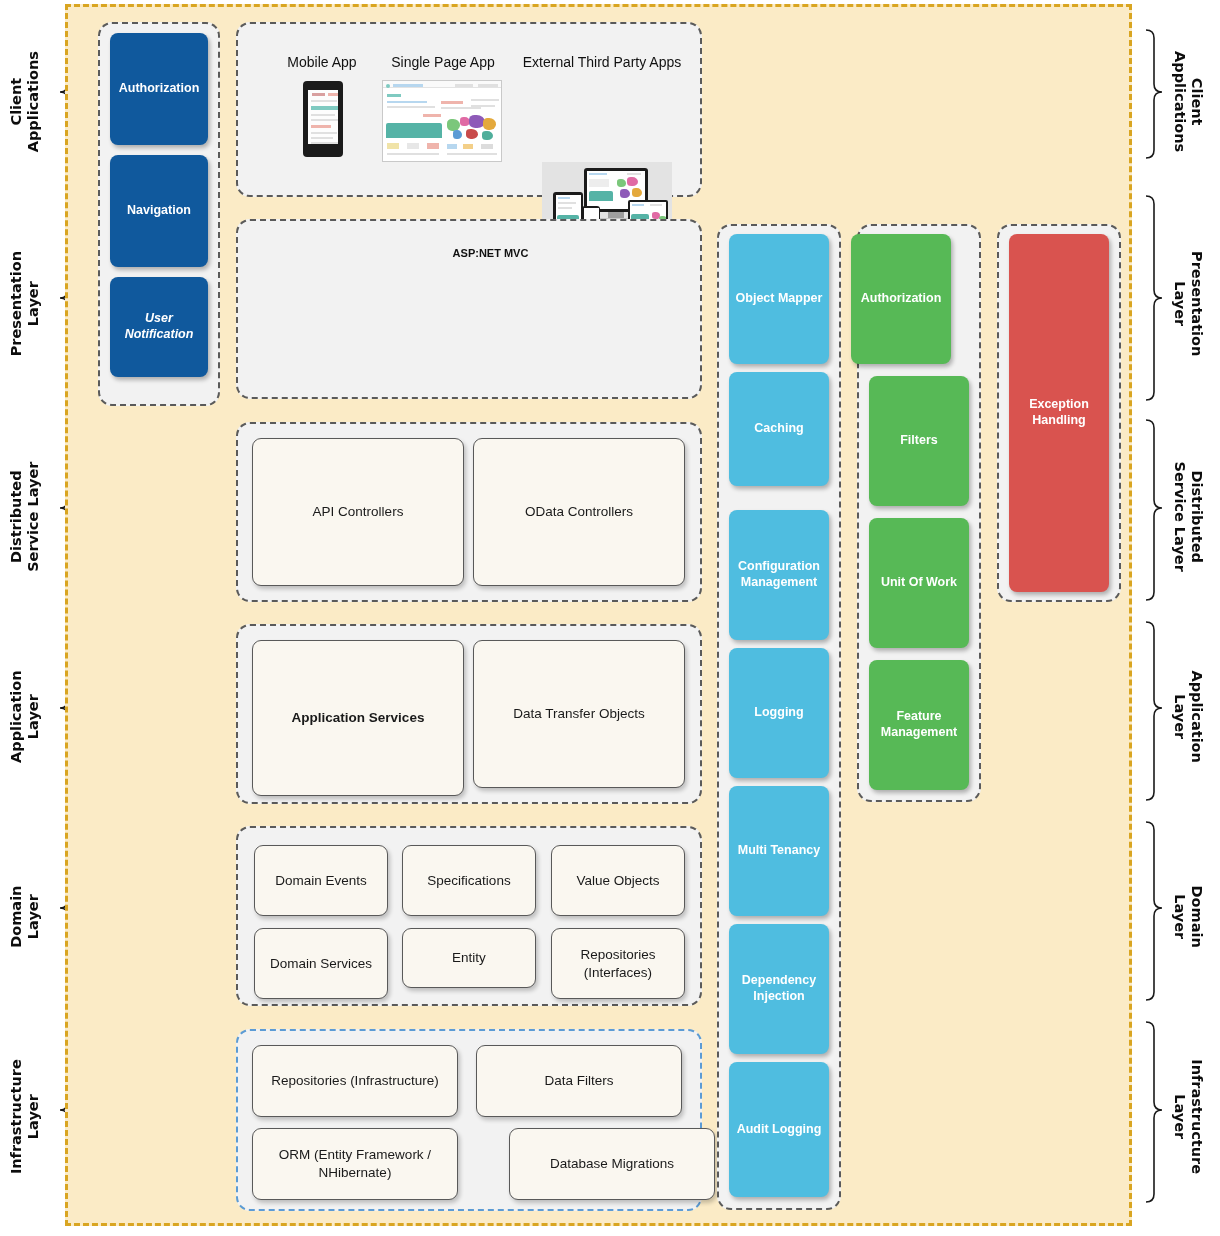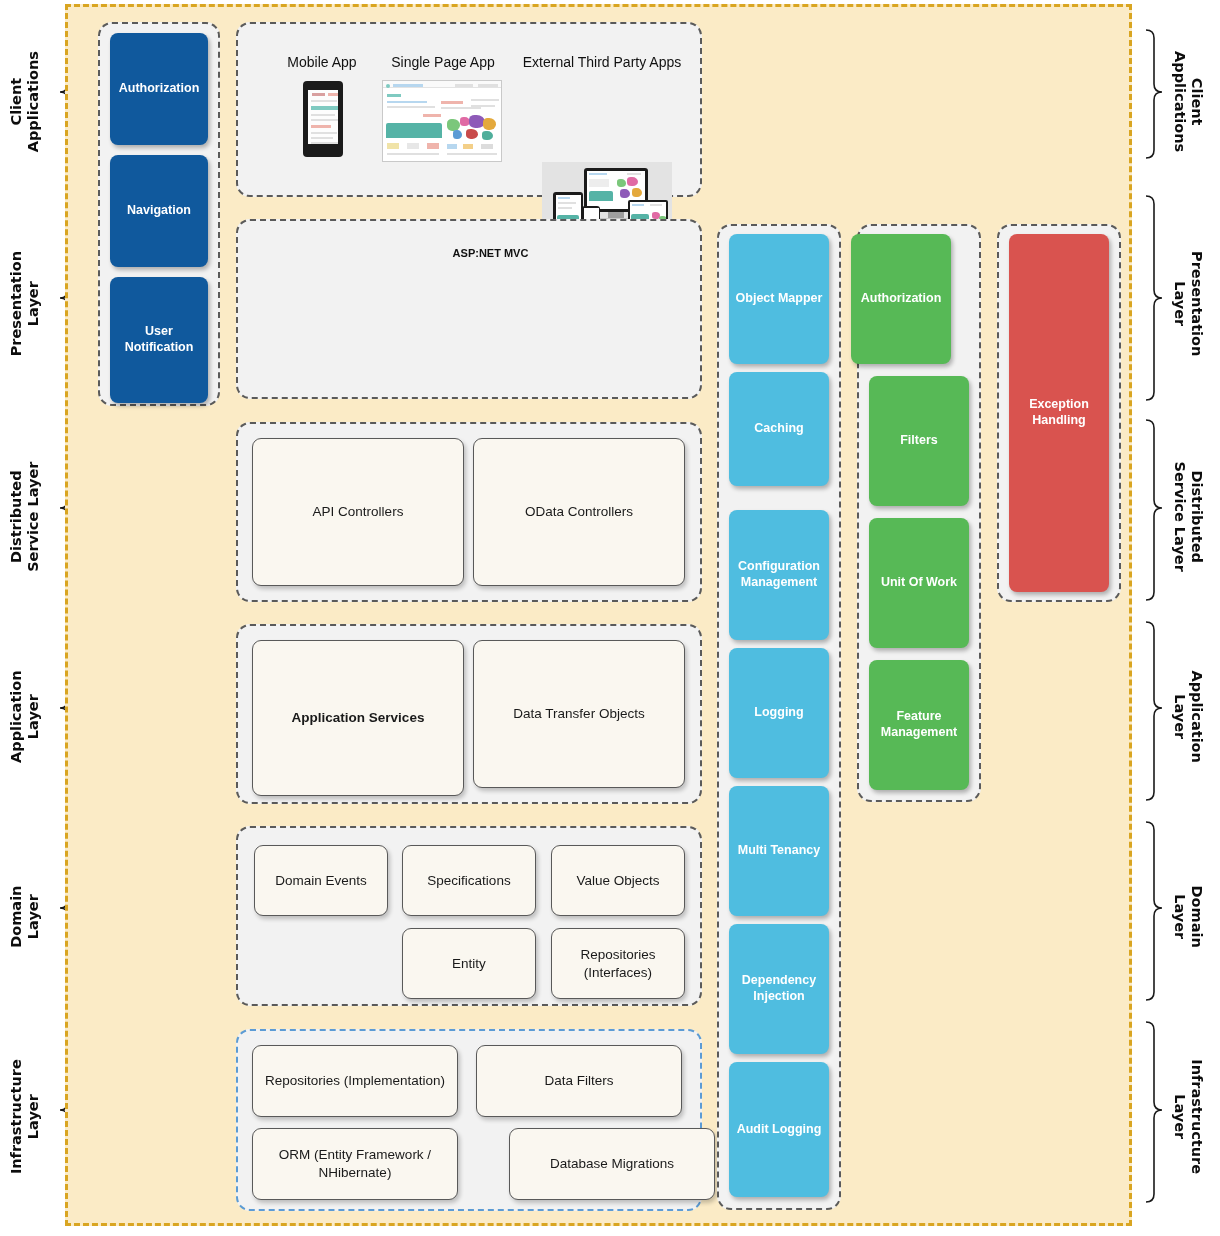--- a/index.html
+++ b/index.html
@@ -155,21 +155,21 @@
 Layer</div>
   <div class="side-label left" style="left:-40px; top:1100px; width:130px;">Infrastructure
 Layer</div>
 
   <div class="outer-region"></div>
 
   <div class="group" style="left:98px; top:22px; width:122px; height:384px;"></div>
 
   <div class="tile navy" style="left:110px; top:33px; width:98px; height:112px; white-space:pre-line;">Authorization</div>
   <div class="tile navy" style="left:110px; top:155px; width:98px; height:112px; white-space:pre-line;">Navigation</div>
-  <div class="tile navy" style="left:110px; top:277px; width:98px; height:126px; white-space:pre-line;">User
+  <div class="tile navy" style="left:110px; top:277px; width:98px; height:100px; white-space:pre-line;font-style:italic;">User
 Notification</div>
 
   <div class="group" style="left:236px; top:22px; width:466px; height:175px;"></div>
 
   <div class="caption" style="left:264px; top:54px; width:116px;">Mobile App</div>
   <div class="caption" style="left:380px; top:54px; width:126px;">Single Page App</div>
   <div class="caption" style="left:512px; top:54px; width:180px;text-align:center;">External Third Party Apps</div>
 
   <div class="thumb phone" style="left:303px; top:81px; width:40px; height:76px;">
     <div class="screen">
@@ -302,26 +302,27 @@
   <div class="box" style="left:473px; top:438px; width:212px; height:148px; white-space:pre-line;">OData Controllers</div>
 
   <div class="group" style="left:236px; top:624px; width:466px; height:180px;"></div>
   <div class="box" style="left:252px; top:640px; width:212px; height:156px; white-space:pre-line;font-weight:bold;">Application Services</div>
   <div class="box" style="left:473px; top:640px; width:212px; height:148px; white-space:pre-line;">Data Transfer Objects</div>
 
   <div class="group" style="left:236px; top:826px; width:466px; height:180px;"></div>
   <div class="box" style="left:254px; top:845px; width:134px; height:71px; white-space:pre-line;">Domain Events</div>
   <div class="box" style="left:402px; top:845px; width:134px; height:71px; white-space:pre-line;">Specifications</div>
   <div class="box" style="left:551px; top:845px; width:134px; height:71px; white-space:pre-line;">Value Objects</div>
-  <div class="box" style="left:402px; top:928px; width:134px; height:71px; white-space:pre-line;">Entity</div>
+  <div class="box" style="left:254px; top:928px; width:134px; height:71px; white-space:pre-line;">Domain Services</div>
+  <div class="box" style="left:402px; top:928px; width:134px; height:60px; white-space:pre-line;">Entity</div>
   <div class="box" style="left:551px; top:928px; width:134px; height:71px; white-space:pre-line;">Repositories
 (Interfaces)</div>
 
   <div class="group blue-border" style="left:236px; top:1029px; width:466px; height:182px;"></div>
-  <div class="box" style="left:252px; top:1045px; width:206px; height:72px; white-space:pre-line;">Repositories (Implementation)</div>
+  <div class="box" style="left:252px; top:1045px; width:206px; height:72px; white-space:pre-line;">Repositories (Infrastructure)</div>
   <div class="box" style="left:476px; top:1045px; width:206px; height:72px; white-space:pre-line;">Data Filters</div>
   <div class="box" style="left:252px; top:1128px; width:206px; height:72px; white-space:pre-line;">ORM (Entity Framework /
 NHibernate)</div>
   <div class="box" style="left:476px; top:1128px; width:206px; height:72px; white-space:pre-line;margin-left:33px;">Database Migrations</div>
 
   <div class="group" style="left:717px; top:224px; width:124px; height:986px;"></div>
   <div class="tile cyan" style="left:729px; top:234px; width:100px; height:130px; white-space:pre-line;">Object Mapper</div>
   <div class="tile cyan" style="left:729px; top:372px; width:100px; height:114px; white-space:pre-line;">Caching</div>
   <div class="tile cyan" style="left:729px; top:510px; width:100px; height:130px; white-space:pre-line;">Configuration
 Management</div>

